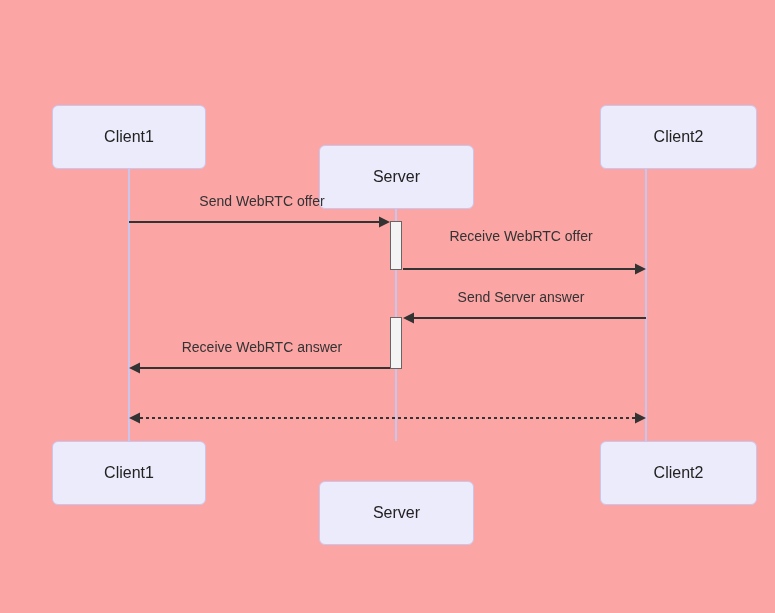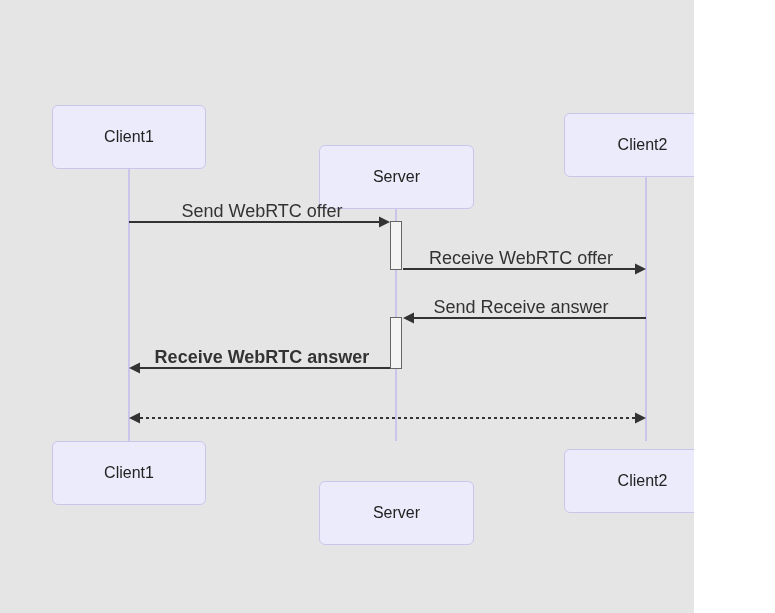--- a/index.html
+++ b/index.html
@@ -2,44 +2,44 @@
 <html><head>
 <meta charset="utf-8">
 <style>
   html, body {
     margin: 0;
     padding: 0;
     background: #ffffff;
   }
   #canvas {
     position: relative;
-    width: 694px;
+    width: 775px;
     height: 613px;
-    background: #e5e5e5;
+    background: #fca5a5;
     font-family: "Liberation Sans", "DejaVu Sans", sans-serif;
     overflow: hidden;
   }
   .actor-box {
     position: absolute;
     height: 64px;
     background: #ECEBFB;
     border: 1px solid #CBC5EC;
     border-radius: 6px;
     display: flex;
     align-items: center;
     justify-content: center;
     font-size: 16px;
     color: #222222;
     box-sizing: border-box;
   }
   .actor-top    { top: 105px; }
   .actor-bottom { top: 441px; }
   .actor-c1 { left: 52px;  width: 154px; }
   .actor-sv { left: 319px; width: 155px; margin-top: 40px; }
-  .actor-c2 { left: 564px; width: 157px; margin-top: 8px; }
+  .actor-c2 { left: 600px; width: 157px; }
 
   .lifeline {
     position: absolute;
     top: 169px;
     height: 272px;
     width: 2px;
     background: #CBC5EC;
   }
   .lifeline-c1 { left: 128px; }
   .lifeline-sv { left: 395px; }
@@ -60,29 +60,28 @@
     position: absolute;
     top: 0; left: 0;
     width: 775px;
     height: 613px;
     pointer-events: none;
   }
 
   .msg-label {
     position: absolute;
     transform: translateX(-50%);
-    font-size: 18px;
+    font-size: 14px;
     color: #333333;
     white-space: nowrap;
-    margin-top: 8px;
   }
   .msg-label-1 { left: 262px; top: 193px; }
-  .msg-label-2 { left: 521px; top: 240px; }
+  .msg-label-2 { left: 521px; top: 228px; }
   .msg-label-3 { left: 521px; top: 289px; }
-  .msg-label-4 { left: 262px; top: 339px; font-weight: bold; }
+  .msg-label-4 { left: 262px; top: 339px; }
   .msg-label-5 { left: 387px; top: 389px; }
 </style>
 </head>
 <body>
 
 <div id="canvas">
 
   <div class="lifeline lifeline-c1"></div>
   <div class="lifeline lifeline-sv"></div>
   <div class="lifeline lifeline-c2"></div>
@@ -134,16 +133,16 @@
 
     <g>
       <line x1="140" y1="418" x2="635" y2="418" stroke="#333333" stroke-width="1.8" stroke-dasharray="3,3"></line>
       <polygon points="129,418 140,412.5 140,423.5" fill="#333333"></polygon>
       <polygon points="646,418 635,412.5 635,423.5" fill="#333333"></polygon>
     </g>
   </svg>
 
   <div class="msg-label msg-label-1">Send WebRTC offer</div>
   <div class="msg-label msg-label-2">Receive WebRTC offer</div>
-  <div class="msg-label msg-label-3">Send Receive answer</div>
+  <div class="msg-label msg-label-3">Send Server answer</div>
   <div class="msg-label msg-label-4">Receive WebRTC answer</div>
 
 </div>
 
 </body></html>

